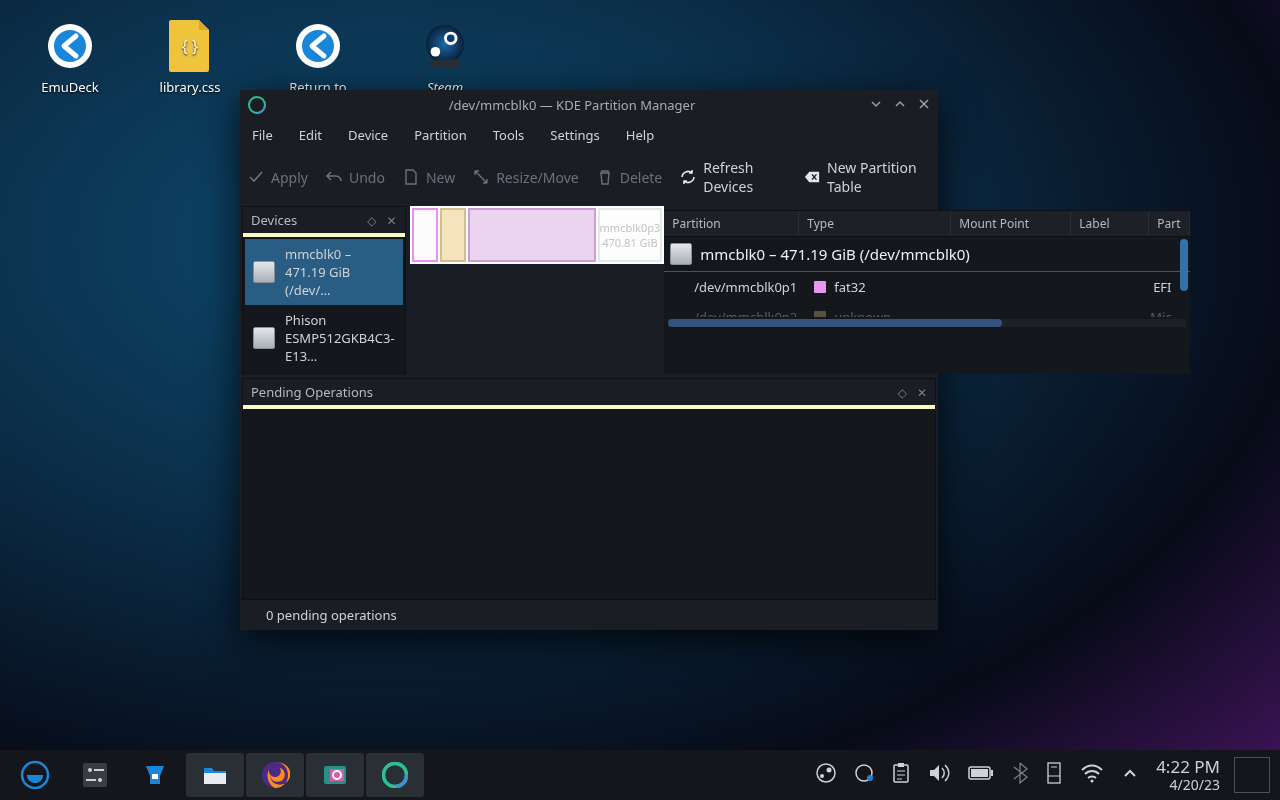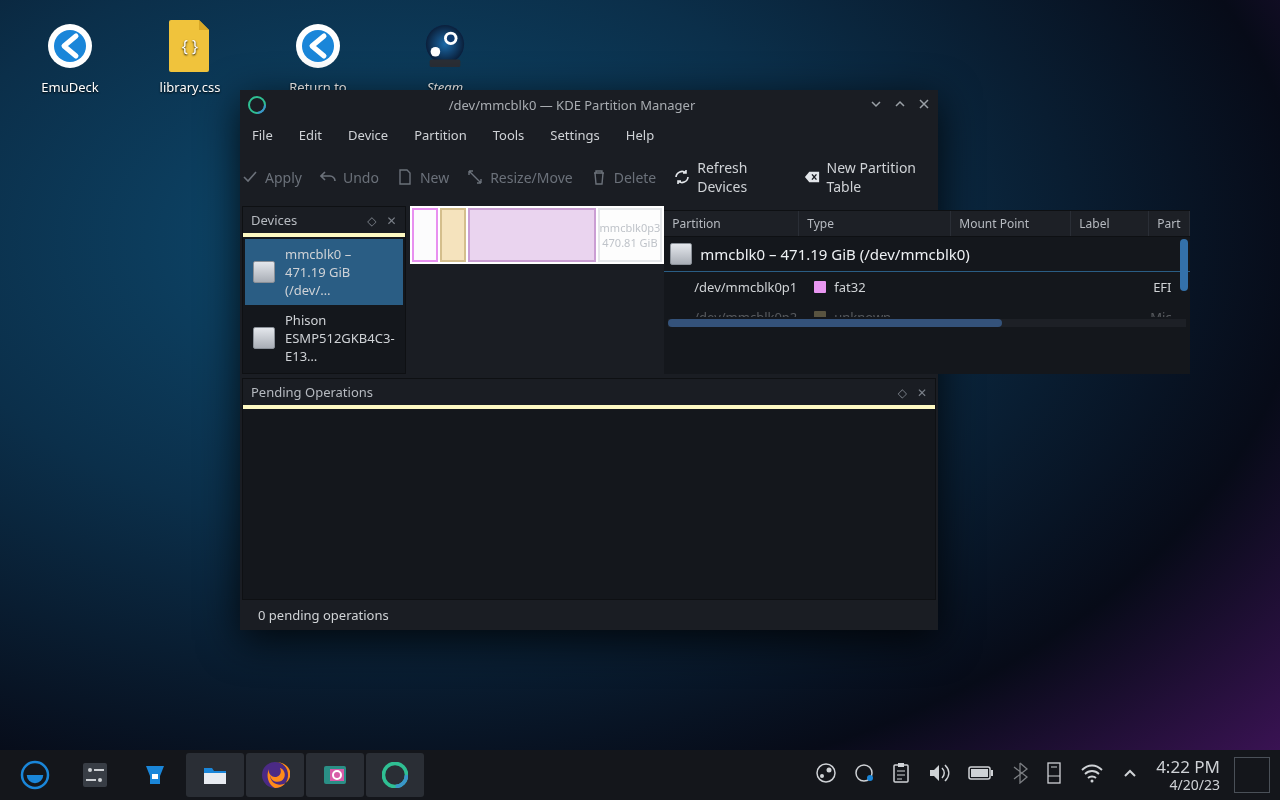--- a/index.html
+++ b/index.html
@@ -15,21 +15,21 @@
 .win{position:absolute;left:240px;top:90px;width:698px;background:#1a1d23;border-radius:2px;box-shadow:0 10px 40px rgba(0,0,0,.8)}
 .titlebar{height:30px;display:flex;align-items:center;padding:0 8px;background:#1a1d23}
 .titlebar .wicon{width:18px;height:18px;margin-right:8px}
 .titlebar .ttitle{flex:1;text-align:center;color:#a8acb1;font-size:13px}
 .titlebar .ctrls{display:flex;gap:12px;color:#9aa0a6}
 .titlebar .ctrls span{cursor:pointer}
 
 .menubar{display:flex;gap:26px;padding:6px 12px;color:#cfd2d6;font-size:13px}
 .menubar span{cursor:default}
 
-.toolbar{display:flex;gap:18px;padding:8px 2px 10px;align-items:center;color:#cfd2d6;font-size:14px}
+.toolbar{display:flex;gap:18px;padding:8px 8px 10px;align-items:center;color:#cfd2d6;font-size:14px}
 .tb-item{display:flex;align-items:center;gap:7px;color:#cfd2d6}
 .tb-item.disabled{color:#6b717a}
 .tb-icon{width:16px;height:16px;display:inline-flex}
 
 .body-row{display:flex;gap:4px;padding:0 2px}
 .panel{background:#14171c;border:1px solid #0e1013}
 .panel-head{display:flex;align-items:center;justify-content:space-between;padding:4px 8px;background:#1a1d23;border-bottom:4px solid #fef9c3;color:#b6bac0;font-size:13px}
 .panel-head .pctrls{display:flex;gap:10px;color:#7b8089;font-size:12px}
 
 .devices{width:256px}
@@ -57,21 +57,21 @@
 .trow .sp{flex:1}
 .tcolor{width:12px;height:12px;border-radius:1px;flex-shrink:0}
 .c-fat{background:#e896f0}
 .c-unk{background:#d8c384}
 .hscroll{height:8px;background:#1d2026;position:relative;margin:2px 4px 0}
 .hscroll-thumb{position:absolute;left:0;width:334px;top:0;bottom:0;background:#34527a;border-radius:4px}
 .vscroll{position:absolute;right:2px;top:2px;width:8px;height:52px;background:#3471a9;border-radius:4px}
 
 .pending{margin:4px 2px 0;border:1px solid #0e1013}
 .pend-body{height:190px;background:#14171c}
-.statusbar{padding:6px 18px;background:#1a1d23;color:#d0d3d6;font-size:13px}
+.statusbar{padding:6px 26px;background:#1a1d23;color:#d0d3d6;font-size:13px}
 
 
 .taskbar{position:absolute;left:0;right:0;bottom:0;height:50px;background:#14161b;display:flex;align-items:center;padding:0 6px;gap:2px}
 .taskbar .tleft{display:flex;align-items:center;gap:2px}
 .taskbar .titem{width:58px;height:44px;display:flex;align-items:center;justify-content:center;border-radius:3px}
 .taskbar .titem.active{background:#2a2e35}
 .taskbar .tspacer{flex:1}
 .taskbar .tray{display:flex;align-items:center;gap:18px;color:#cfd2d6;font-size:15px;padding-right:4px}
 .taskbar .clock{text-align:right;line-height:1.1;color:#cfd2d6;margin:0 12px}
 .taskbar .clock .time{font-size:17px}

